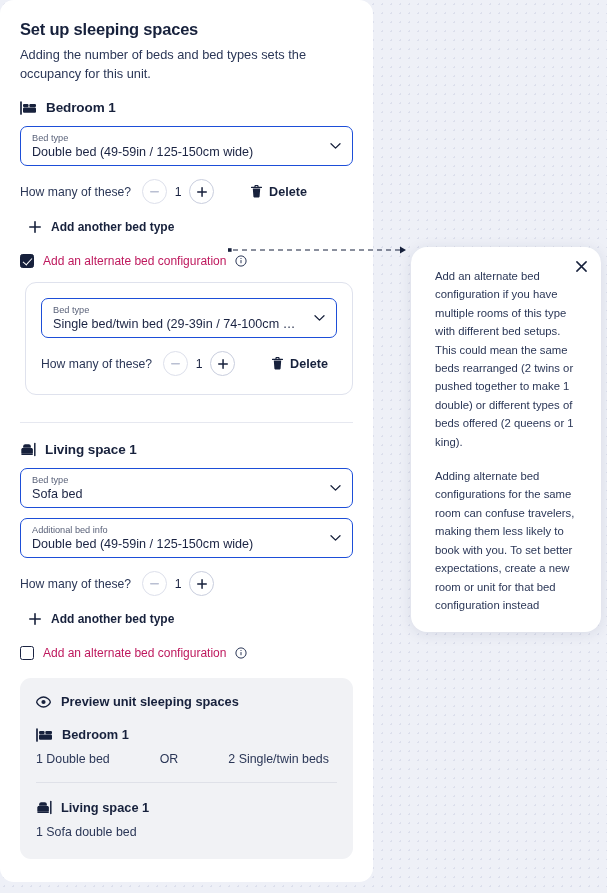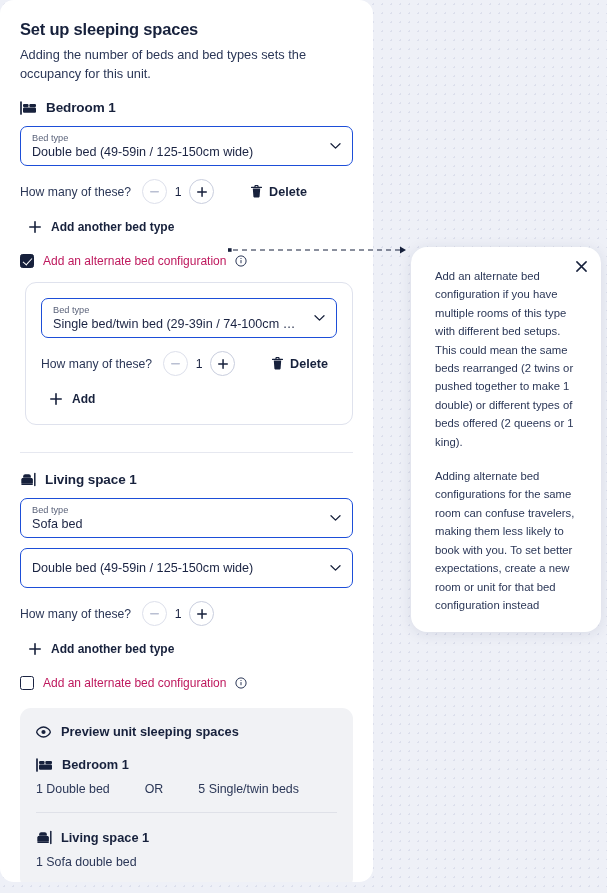--- a/index.html
+++ b/index.html
@@ -235,21 +235,21 @@
     color: #17213c;
   }
   .preview-beds {
     display: flex;
     align-items: center;
     font-size: 12.4px;
     color: #2b3757;
     gap: 20px;
   }
   .preview-beds .or {
-    margin: 0 15px;
+    margin: 0 30px;
   }
   .preview-div {
     border: none;
     border-top: 1px solid #dfe1e8;
     margin: 16px 0 17px 0;
   }
 
   
   .connector {
     position: absolute;
@@ -396,29 +396,20 @@
             <svg class="icon-svg" width="11" height="13" viewBox="0 0 11 13" fill="none">
               <path d="M0.6 2.4h9.8" stroke="#17213c" stroke-width="1.3" stroke-linecap="round"></path>
               <path d="M4 2.1V1.2a.7.7 0 01.7-.7h1.6a.7.7 0 01.7.7v.9" stroke="#17213c" stroke-width="1.2"></path>
               <path d="M1.8 3.4h7.4l-.6 8.2a.8.8 0 01-.8.8H3.2a.8.8 0 01-.8-.8L1.8 3.4z" fill="#17213c"></path>
             </svg>
           </span>
           <span class="dl-label">Delete</span>
         </span>
       </div>
 
-      <div class="add-link">
-        <span>
-          <svg class="icon-svg" width="12" height="12" viewBox="0 0 12 12">
-            <rect x="0" y="5.2" width="12" height="1.6" rx="0.8" fill="#17213c"></rect>
-            <rect x="5.2" y="0" width="1.6" height="12" rx="0.8" fill="#17213c"></rect>
-          </svg>
-        </span>
-        <span class="al-label">Add</span>
-      </div>
     </div>
 
     <hr class="divider">
 
     <div class="room-heading" style="margin-top:19px;">
       <span>
         <svg class="icon-svg" width="16" height="15" viewBox="0 0 16 15" fill="none">
           <path d="M14.8 1.4v12" stroke="#17213c" stroke-width="1.5" stroke-linecap="round"></path>
           <path d="M3.2 4.2c0-1.1.9-2 2-2h3.6c1.1 0 2 .9 2 2v1.6H3.2V4.2z" fill="#17213c"></path>
           <path d="M1.3 7.6c0-.9.7-1.6 1.6-1.6h8.4c.9 0 1.6.7 1.6 1.6v3.6H1.3V7.6z" fill="#17213c"></path>
@@ -432,20 +423,21 @@
       <span class="sf-label">Bed type</span>
       <span class="sf-value">Sofa bed</span>
       <span class="chev">
         <svg class="icon-svg" width="11" height="7" viewBox="0 0 11 7" fill="none">
           <path d="M1 1.3L5.5 5.6L10 1.3" stroke="#17213c" stroke-width="1.3" stroke-linecap="round" stroke-linejoin="round"></path>
         </svg>
       </span>
     </div>
 
     <div class="select-field">
+      <span class="sf-label">Additional bed info</span>
       <span class="sf-value">Double bed (49-59in / 125-150cm wide)</span>
       <span class="chev">
         <svg class="icon-svg" width="11" height="7" viewBox="0 0 11 7" fill="none">
           <path d="M1 1.3L5.5 5.6L10 1.3" stroke="#17213c" stroke-width="1.3" stroke-linecap="round" stroke-linejoin="round"></path>
         </svg>
       </span>
     </div>
 
     <div class="stepper-row">
       <span class="stepper-label">How many of these?</span>
@@ -503,21 +495,21 @@
             <rect x="3" y="6.6" width="13" height="5.2" rx="1.1" fill="#17213c"></rect>
             <rect x="3" y="3.1" width="5.6" height="3.1" rx="1.1" fill="#17213c"></rect>
             <rect x="9.3" y="3.1" width="6.7" height="3.1" rx="1.1" fill="#17213c"></rect>
           </svg>
         </span>
         <span class="pr-label">Bedroom 1</span>
       </div>
       <div class="preview-beds">
         <span>1 Double bed</span>
         <span class="or">OR</span>
-        <span>5 Single/twin beds</span>
+        <span>2 Single/twin beds</span>
       </div>
 
       <hr class="preview-div">
 
       <div class="preview-room">
         <span>
           <svg class="icon-svg" width="16" height="15" viewBox="0 0 16 15" fill="none">
             <path d="M14.8 1.4v12" stroke="#17213c" stroke-width="1.5" stroke-linecap="round"></path>
             <path d="M3.2 4.2c0-1.1.9-2 2-2h3.6c1.1 0 2 .9 2 2v1.6H3.2V4.2z" fill="#17213c"></path>
             <path d="M1.3 7.6c0-.9.7-1.6 1.6-1.6h8.4c.9 0 1.6.7 1.6 1.6v3.6H1.3V7.6z" fill="#17213c"></path>

